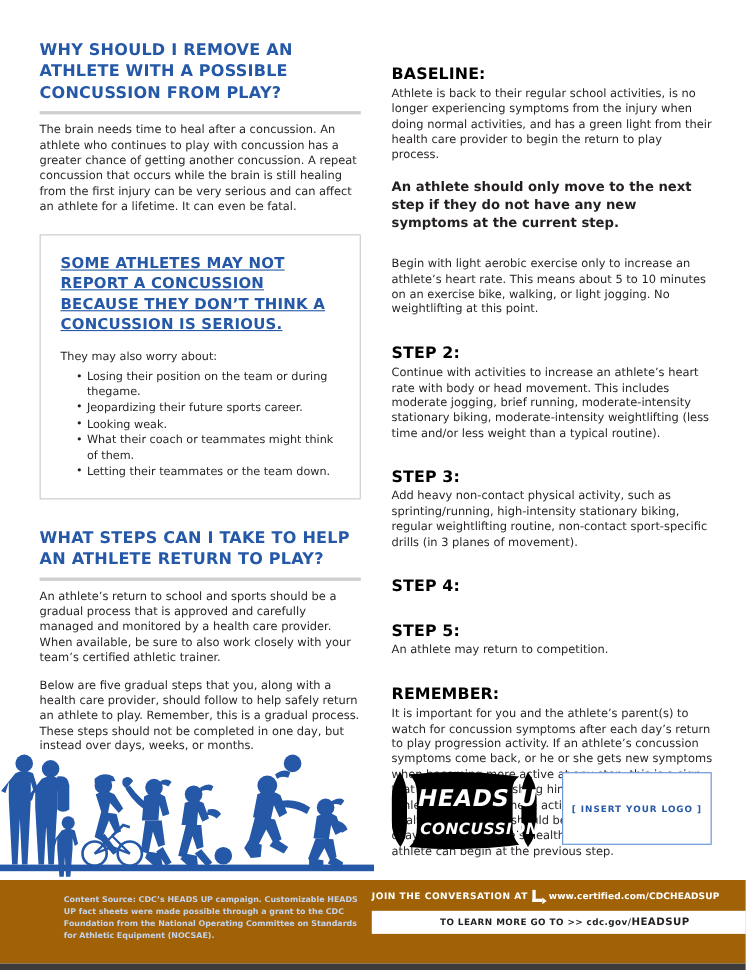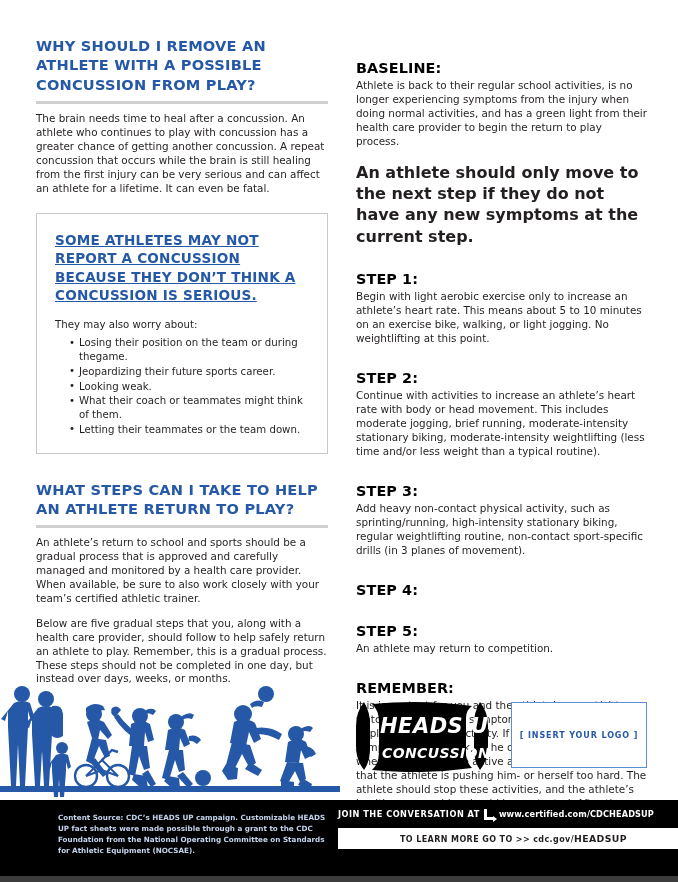--- a/index.html
+++ b/index.html
@@ -128,21 +128,21 @@
   .step-block { margin-bottom: 13px; margin-top: 24px; }
   .step-block:first-child { margin-bottom: 13px; }
   p.step-body {
     font-family: "DejaVu Sans", sans-serif;
     font-size: 10.4px;
     line-height: 1.335;
     margin: 0;
   }
   p.bold-note {
     font-family: "DejaVu Sans", sans-serif;
-    font-size: 16px;
+    font-size: 12px;
     line-height: 1.335;
     font-weight: bold;
     margin: 0 0 14px 0;
   }
 
   
   .silhouettes {
     position: absolute;
     left: 0;
     top: 672px;
@@ -184,21 +184,21 @@
     color: #2558a6;
   }
 
   
   .footer {
     position: absolute;
     left: 0;
     top: 800px;
     width: 678px;
     height: 76px;
-    background: #000000;
+    background: #a16207;
   }
   .footer-source {
     position: absolute;
     left: 58px;
     top: 13px;
     width: 270px;
     font-family: "DejaVu Sans", sans-serif;
     font-size: 7.2px;
     line-height: 1.52;
     color: #c3d3ec;
@@ -328,21 +328,20 @@
     <div class="col-right">
 
       <div class="step-block">
         <h3 class="step-head">BASELINE:</h3>
         <p class="step-body">Athlete is back to their regular school activities, is no longer experiencing symptoms from the injury when doing normal activities, and has a green light from their health care provider to begin the return to play process.</p>
       </div>
 
       <p class="bold-note">An athlete should only move to the next step if they do not have any new symptoms at the current step.</p>
 
       <div class="step-block">
-        <h3 class="step-head">STEP 1:</h3>
         <p class="step-body">Begin with light aerobic exercise only to increase an athlete’s heart rate. This means about 5 to 10 minutes on an exercise bike, walking, or light jogging. No weightlifting at this point.</p>
       </div>
 
       <div class="step-block">
         <h3 class="step-head">STEP 2:</h3>
         <p class="step-body">Continue with activities to increase an athlete’s heart rate with body or head movement. This includes moderate jogging, brief running, moderate-intensity stationary biking, moderate-intensity weightlifting (less time and/or less weight than a typical routine).</p>
       </div>
 
       <div class="step-block">
         <h3 class="step-head">STEP 3:</h3>

